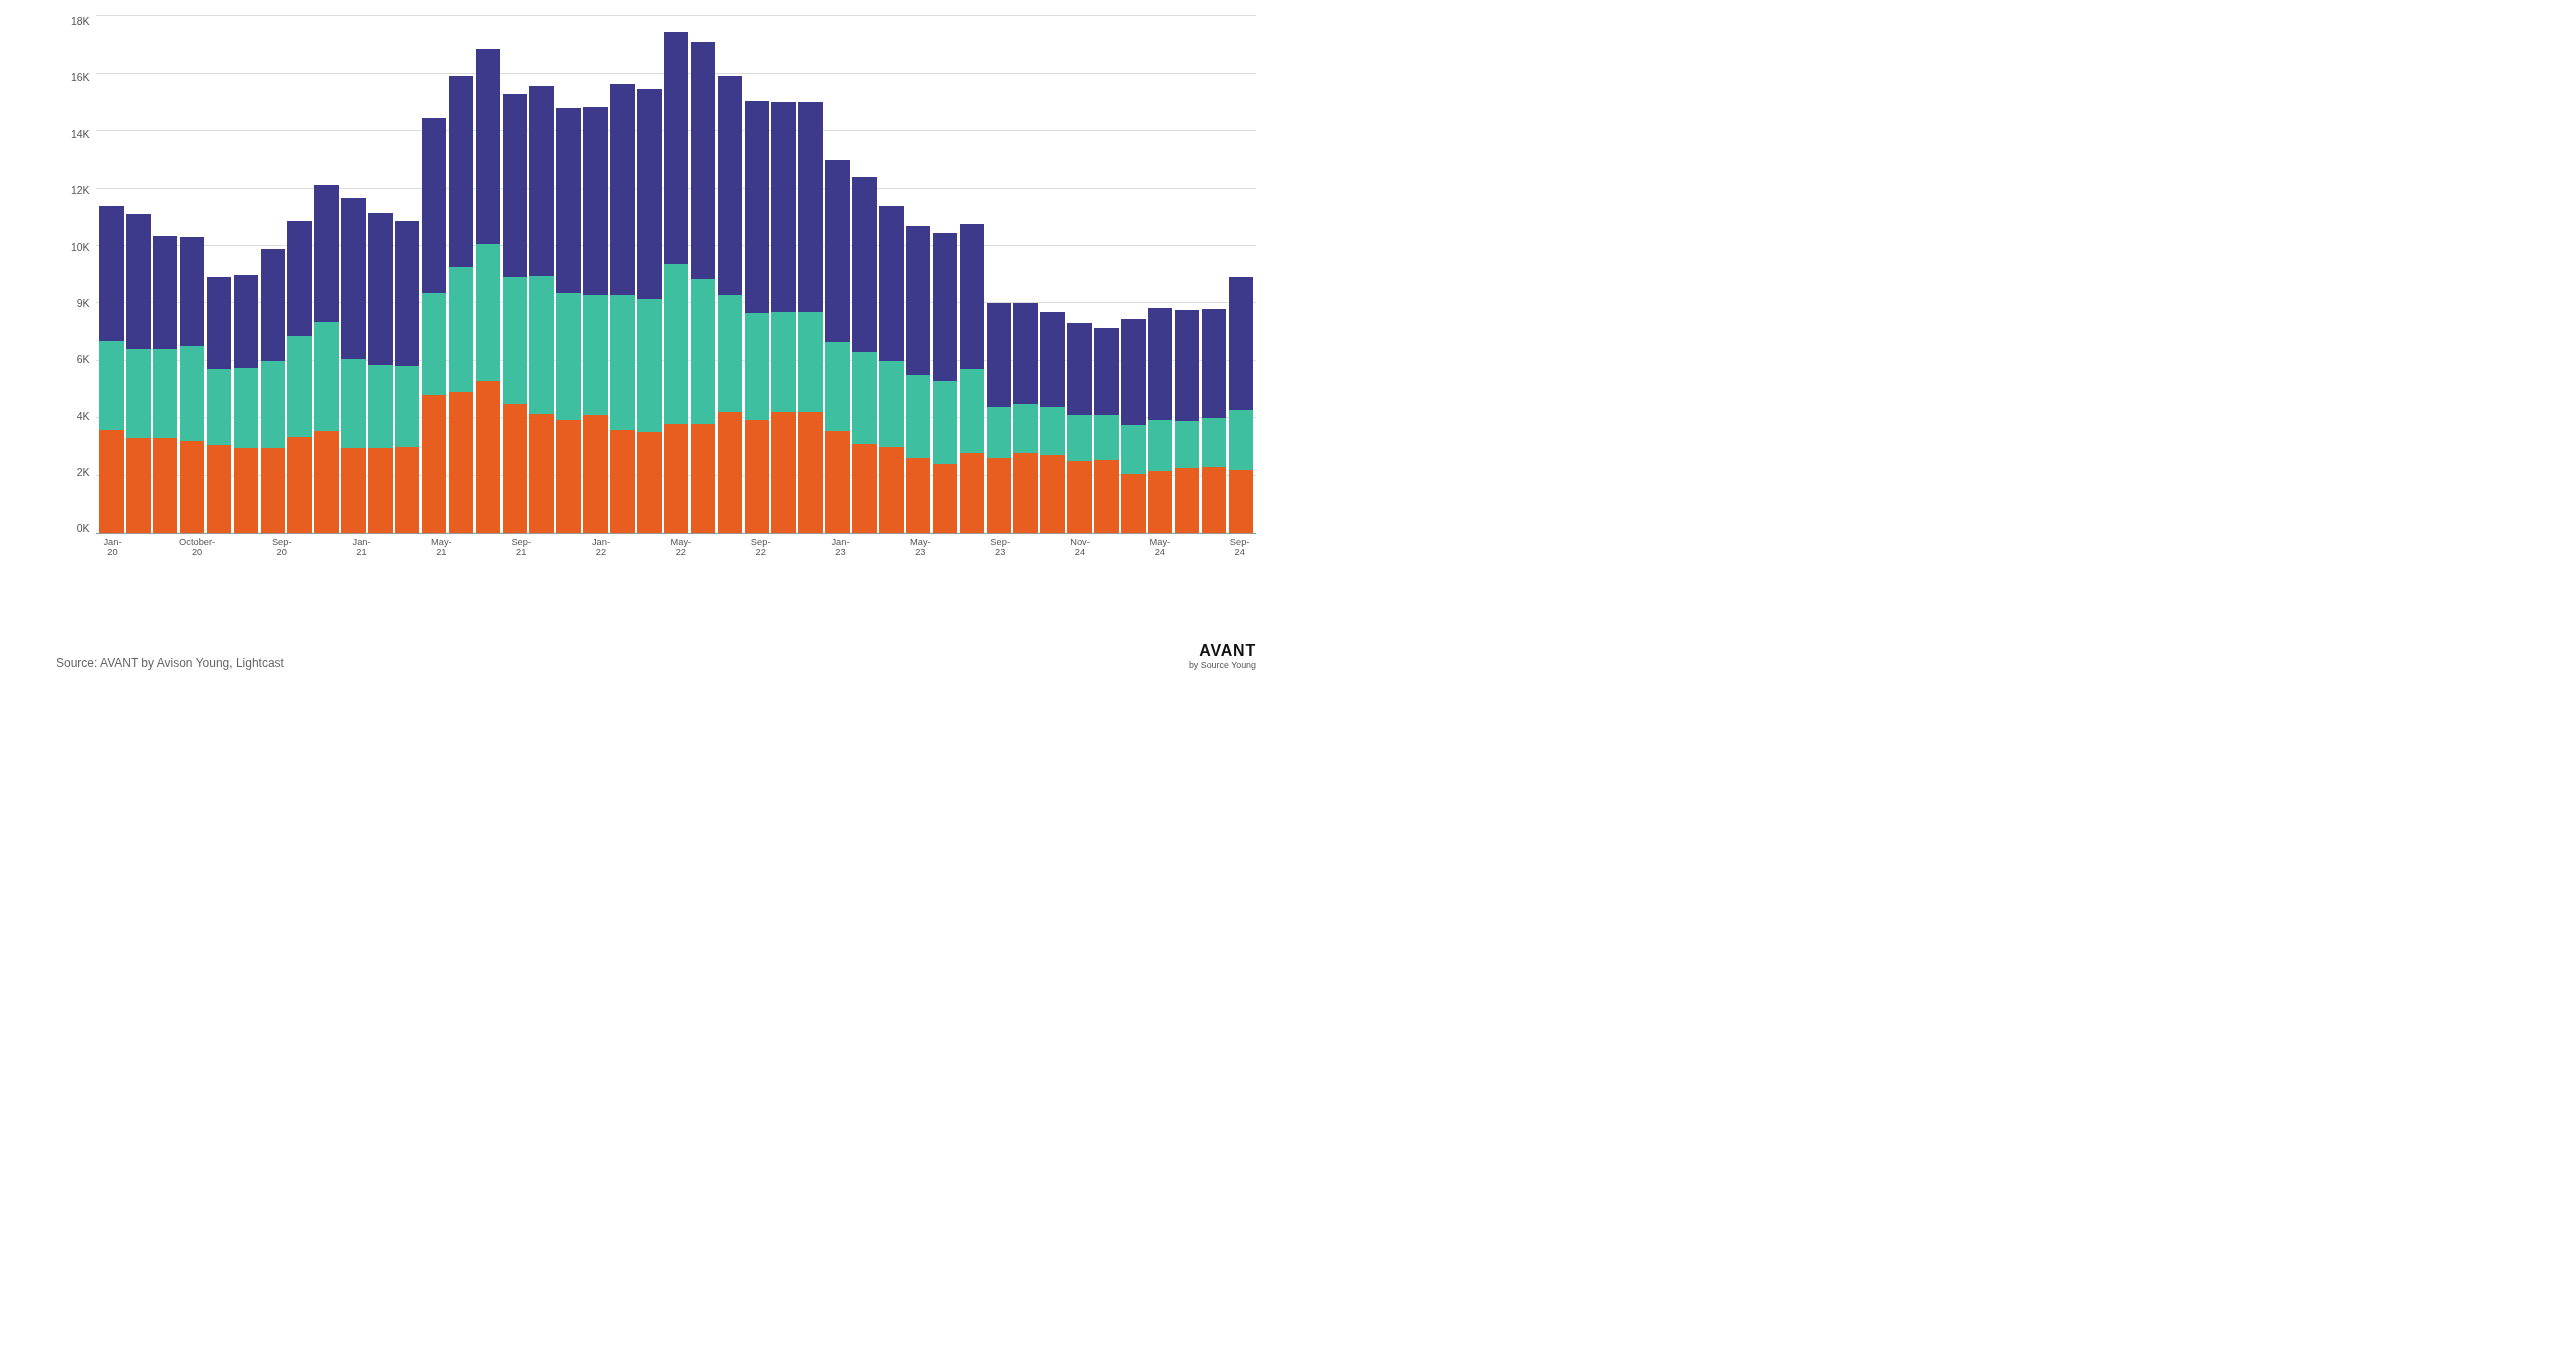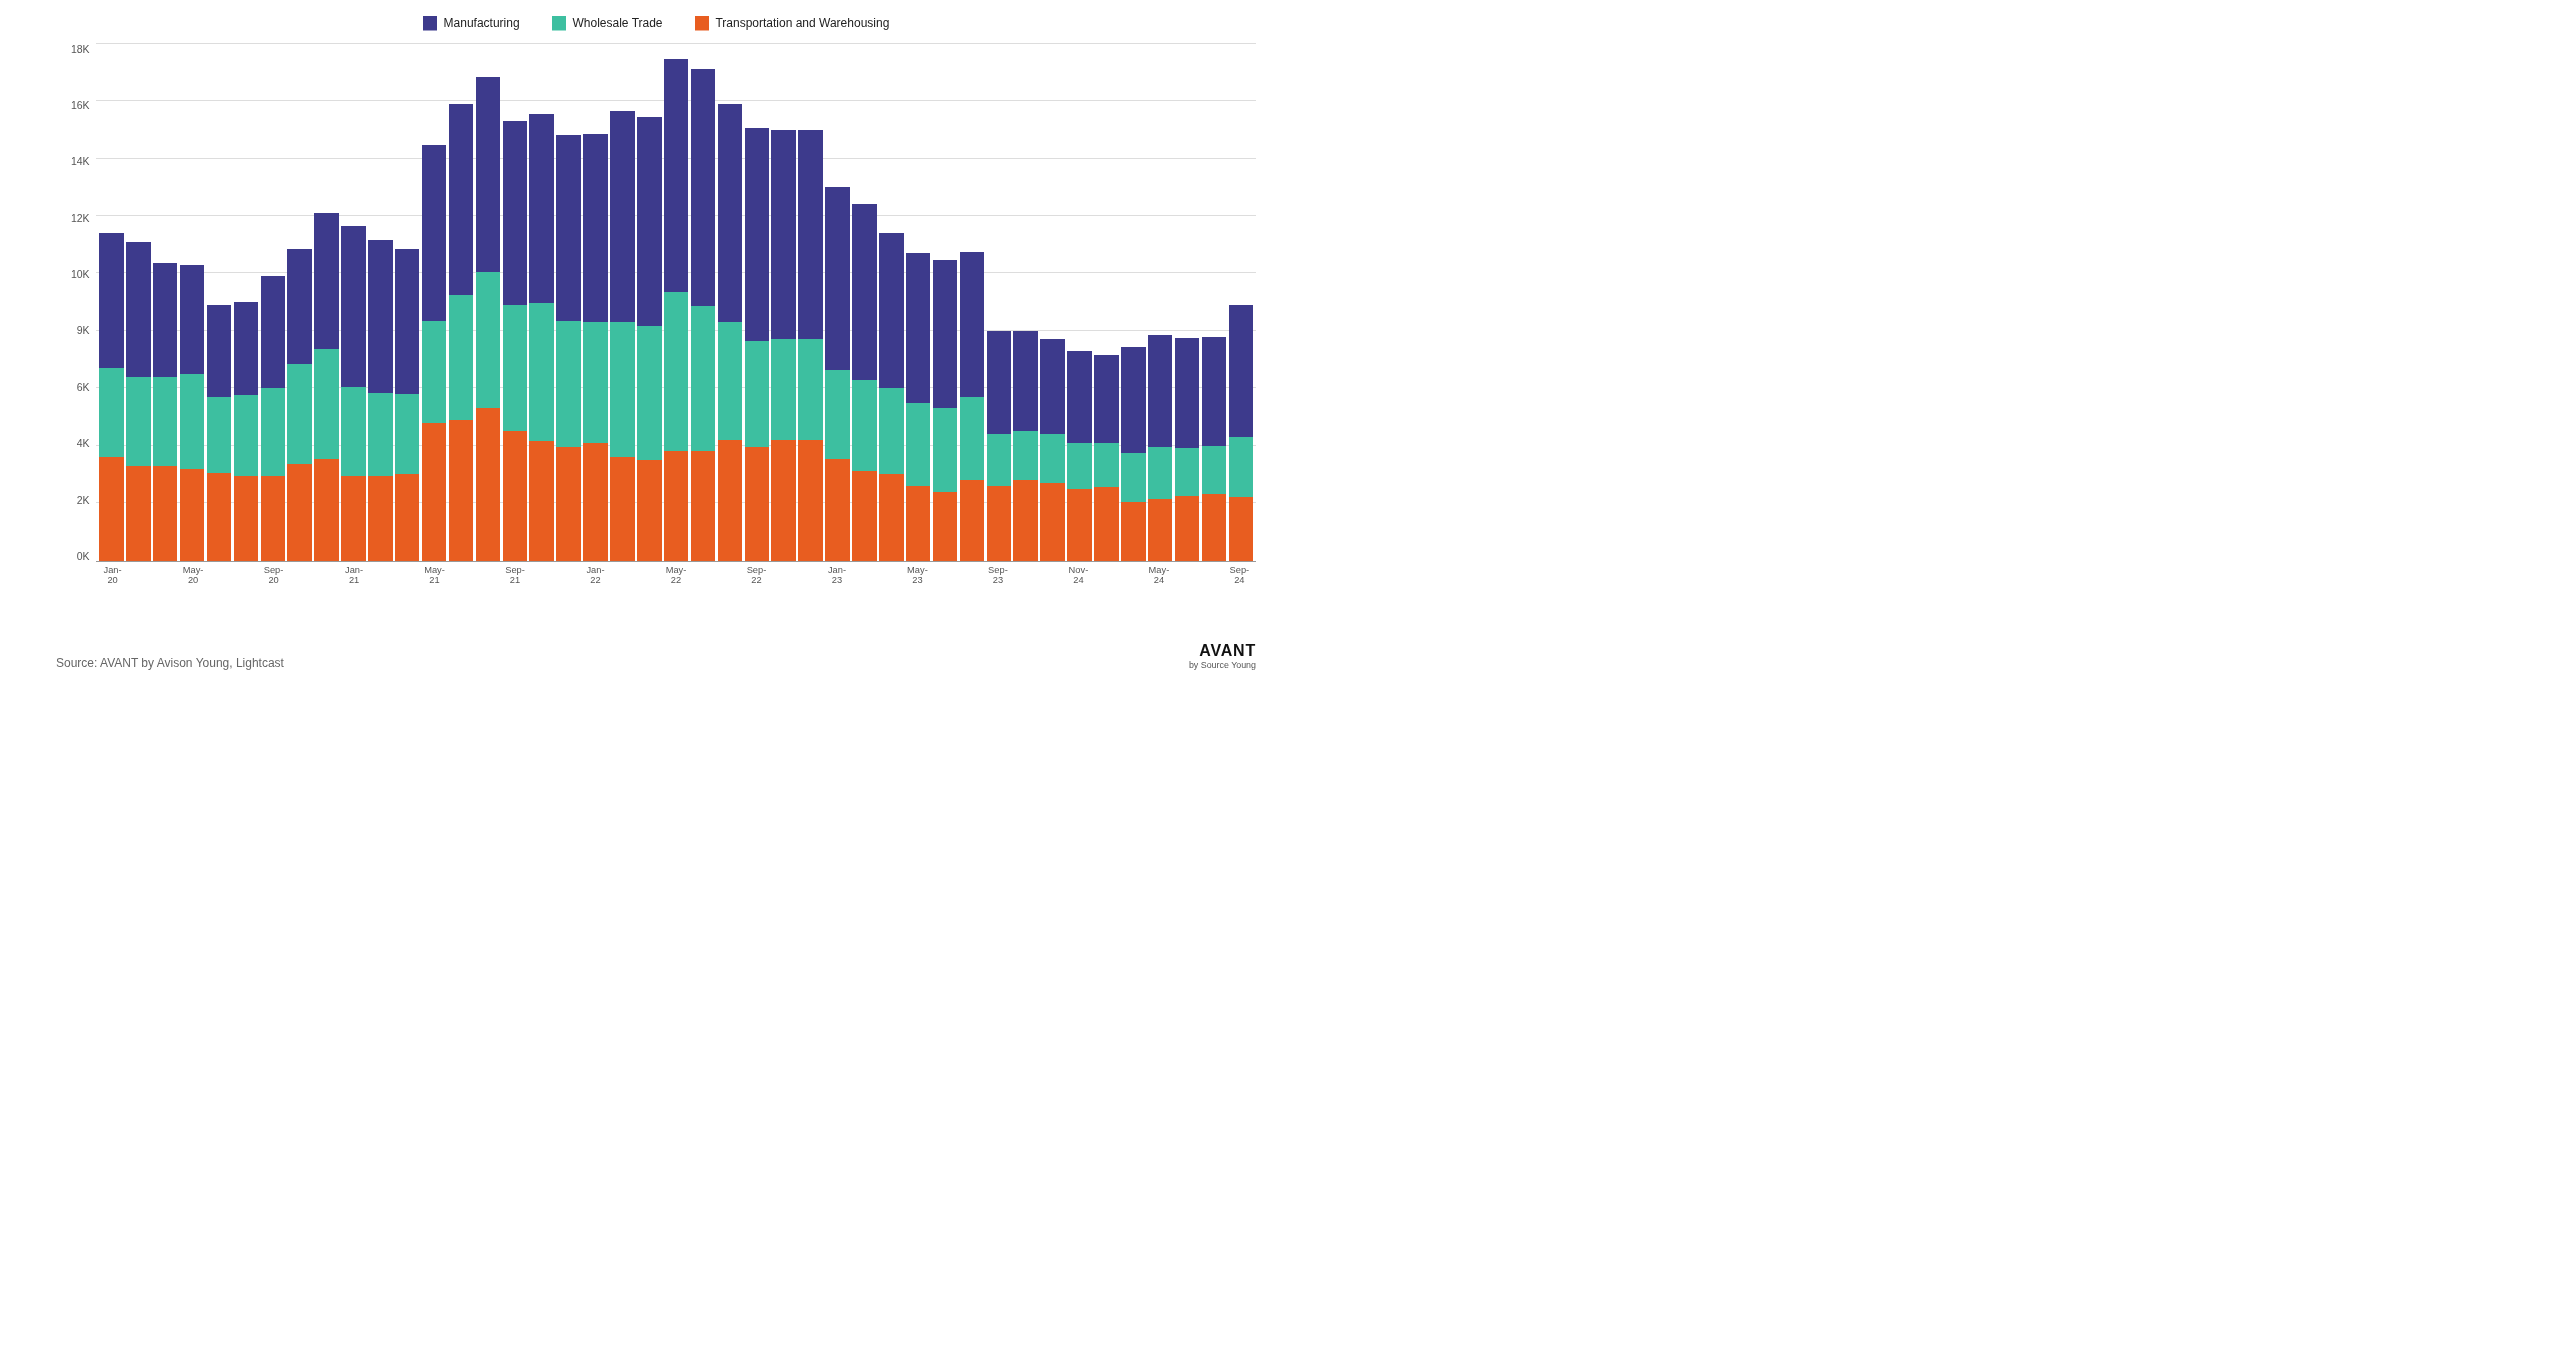--- a/index.html
+++ b/index.html
@@ -136,40 +136,20 @@
     .brand-sub {
       font-size: 8.9px;
       color: #555;
     }
   </style>
 </head>
 <body>
 
 <div class="chart-container">
 
-  <div class="legend">
-    <div class="legend-item">
-      <svg class="legend-swatch" viewBox="0 0 18 18">
-          <rect width="18" height="18" fill="#3d3a8c"></rect>
-        </svg>
-      <span>Manufacturing</span>
-    </div>
-    <div class="legend-item">
-      <svg class="legend-swatch" viewBox="0 0 18 18">
-          <rect width="18" height="18" fill="#3dbfa0"></rect>
-        </svg>
-      <span>Wholesale Trade</span>
-    </div>
-    <div class="legend-item">
-      <svg class="legend-swatch" viewBox="0 0 18 18">
-          <rect width="18" height="18" fill="#e85d20"></rect>
-        </svg>
-      <span>Transportation and Warehousing</span>
-    </div>
-  </div>
 
   <div class="chart-area">
 
     <div class="y-axis" id="y-axis">
         <div class="y-label">0K</div>
         <div class="y-label">2K</div>
         <div class="y-label">4K</div>
         <div class="y-label">6K</div>
         <div class="y-label">9K</div>
         <div class="y-label">10K</div>
@@ -408,21 +388,21 @@
             <div class="bar-segment" style="height: 25.5556%; background-color: rgb(61, 58, 140);"></div>
           </div>
         </div>
     </div>
 
     <div class="x-axis">
       <div class="x-labels-row" id="x-labels-row">
           <div class="x-label-group">Jan-20</div>
           <div class="x-label-group"></div>
           <div class="x-label-group"></div>
-          <div class="x-label-group">May-20</div>
+          <div class="x-label-group">October-20</div>
           <div class="x-label-group"></div>
           <div class="x-label-group"></div>
           <div class="x-label-group">Sep-20</div>
           <div class="x-label-group"></div>
           <div class="x-label-group"></div>
           <div class="x-label-group">Jan-21</div>
           <div class="x-label-group"></div>
           <div class="x-label-group"></div>
           <div class="x-label-group">May-21</div>
           <div class="x-label-group"></div>

